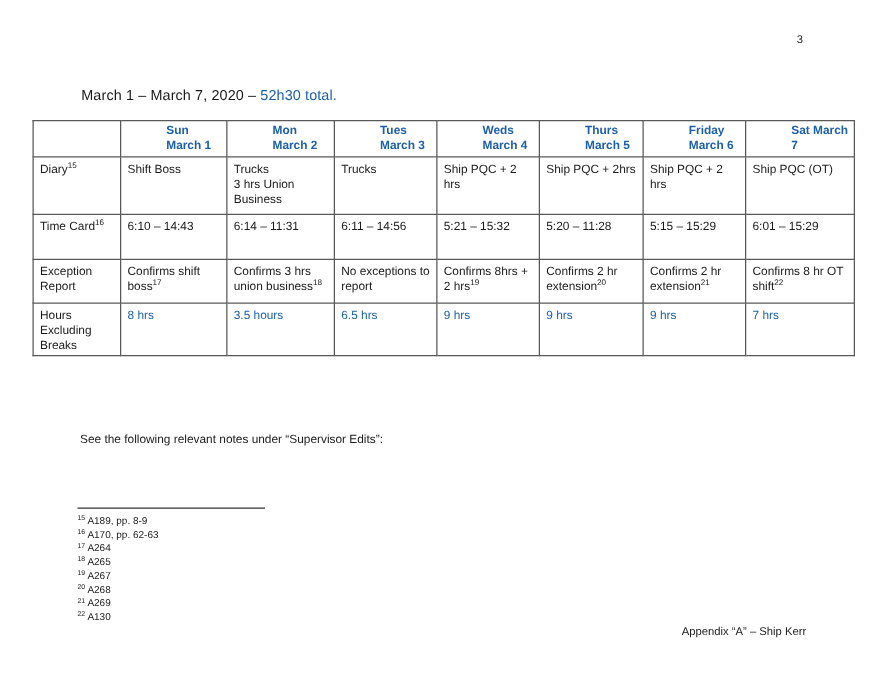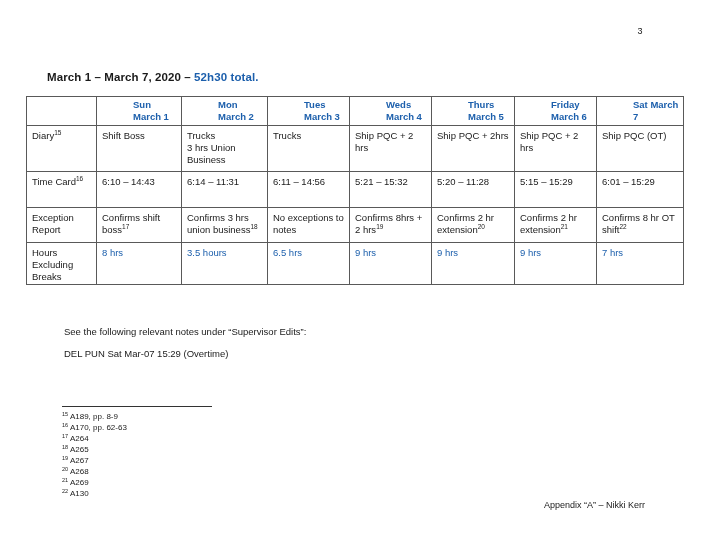--- a/index.html
+++ b/index.html
@@ -11,22 +11,22 @@
     background: #ffffff;
     font-family: "Liberation Sans", sans-serif;
     color: var(--ink);
     overflow: hidden;
   }
   .page-number {
     position: absolute; top: 26px; left: 630px; width: 20px;
     font-size: 9px; text-align: center;
   }
   .doc-title {
-    position: absolute; top: 71px; left: 47px;
-    font-size: 11.5px; font-weight: bold; letter-spacing: 0.1px;
+    position: absolute; top: 71px; left: 65px;
+    font-size: 11.5px; font-weight: normal; letter-spacing: 0.1px;
   }
   .blue { color: var(--accent); }
   table.sched {
     position: absolute; top: 96px; left: 26px;
     width: 657px;
     border-collapse: collapse; table-layout: fixed;
   }
   table.sched th, table.sched td {
     border: 1px solid var(--line);
     font-size: 9.5px; line-height: 1.25;
@@ -44,21 +44,21 @@
   table.sched tbody tr:nth-child(1) { height: 46px; }
   table.sched tbody tr:nth-child(2) { height: 36px; }
   table.sched tbody tr:nth-child(3) { height: 35px; }
   table.sched tbody tr:nth-child(4) { height: 36px; padding-left: 18px; }
   table.sched tbody tr:nth-child(5) { height: 49px; margin-top: 29px; }
   .bold { font-weight: normal; }
   sup {
     font-size: 6.5px; line-height: 0;
     vertical-align: baseline; position: relative; top: -0.55em;
   }
-  .notes { position: absolute; top: 326px; left: 64px; font-size: 9.5px; line-height: 11px; }
+  .notes { position: absolute; top: 346px; left: 64px; font-size: 9.5px; line-height: 11px; }
   .note-intro { margin-bottom: 11px; }
   .footnotes { position: absolute; top: 406px; left: 62px; }
   .fn-rule { width: 150px; border-top: 1px solid #333; margin-bottom: 4px; }
   .fn-line { font-size: 8px; line-height: 11px; }
   .fn-line sup { font-size: 5.5px; }
   .footer {
     position: absolute; top: 500px; right: 63px;
     font-size: 9px;
   }
 </style>
@@ -113,53 +113,52 @@
           <td class="bold ">6:11 – 14:56</td>
           <td class="bold ">5:21 – 15:32</td>
           <td class="bold ">5:20 – 11:28</td>
           <td class="bold ">5:15 – 15:29</td>
           <td class="bold ">6:01 – 15:29</td>
         </tr>
         <tr>
           <th>Exception Report</th>
           <td>Confirms shift boss<sup>17</sup></td>
           <td>Confirms 3 hrs union business<sup>18</sup></td>
-          <td>No exceptions to notes</td>
+          <td>No exceptions to report</td>
           <td>Confirms 8hrs + 2 hrs<sup>19</sup></td>
           <td>Confirms 2 hr extension<sup>20</sup></td>
           <td>Confirms 2 hr extension<sup>21</sup></td>
           <td>Confirms 8 hr OT shift<sup>22</sup></td>
         </tr>
         <tr>
           <th class="bold">Hours Excluding Breaks</th>
           <td class="bold blue">8 hrs</td>
           <td class="bold blue">3.5 hours</td>
           <td class="bold blue">6.5 hrs</td>
           <td class="bold blue">9 hrs</td>
           <td class="bold blue">9 hrs</td>
           <td class="bold blue">9 hrs</td>
           <td class="bold blue">7 hrs</td>
         </tr>
       </tbody>
   </table>
 
   <div class="notes">
     <div class="note-intro">See the following relevant notes under “Supervisor Edits”:</div>
-    <div class="note-line">DEL PUN Sat Mar-07 15:29 (Overtime)</div>
   </div>
 
   <div class="footnotes">
     <div class="fn-rule"></div>
     <div>
         <div class="fn-line"><sup>15</sup> A189, pp. 8-9</div>
         <div class="fn-line"><sup>16</sup> A170, pp. 62-63</div>
         <div class="fn-line"><sup>17</sup> A264</div>
         <div class="fn-line"><sup>18</sup> A265</div>
         <div class="fn-line"><sup>19</sup> A267</div>
         <div class="fn-line"><sup>20</sup> A268</div>
         <div class="fn-line"><sup>21</sup> A269</div>
         <div class="fn-line"><sup>22</sup> A130</div>
       </div>
   </div>
 
-  <div class="footer">Appendix “A” – Nikki Kerr</div>
+  <div class="footer">Appendix “A” – Ship Kerr</div>
 
 </div>
 
 </body></html>

